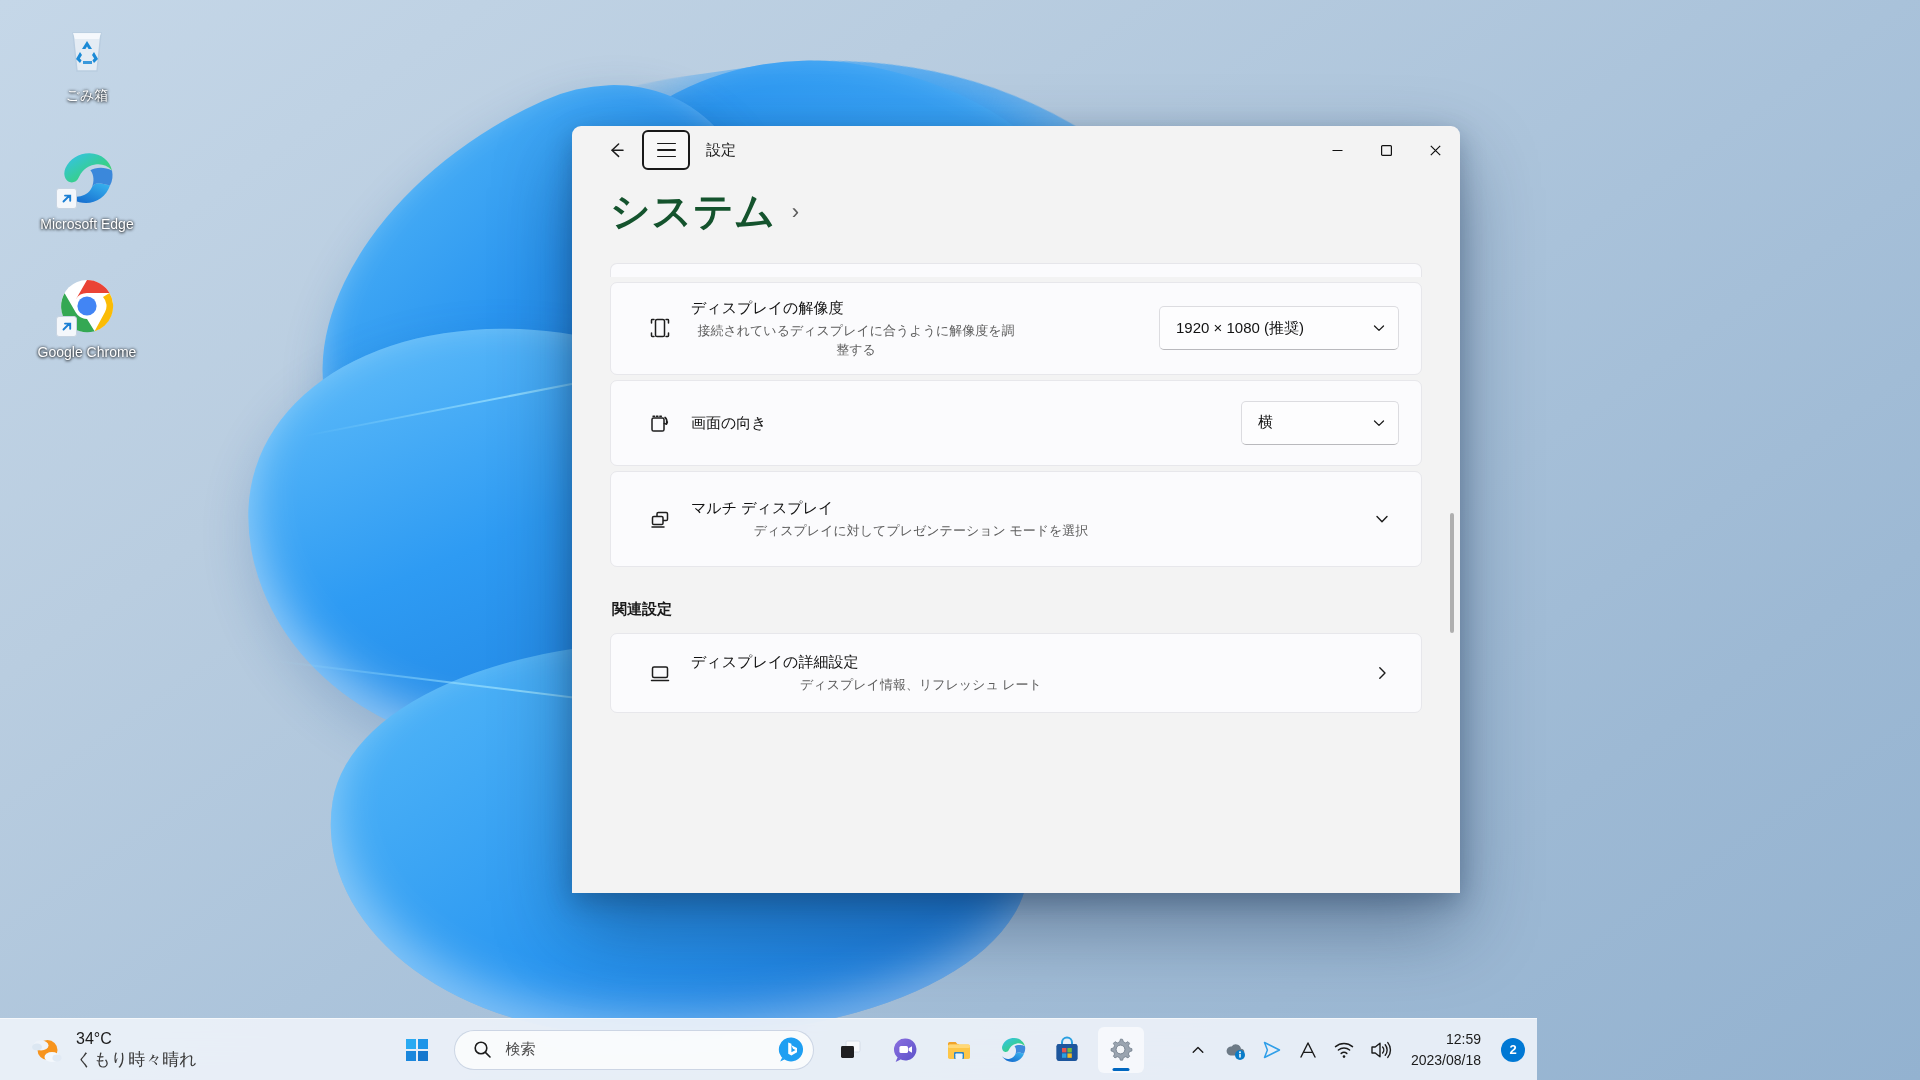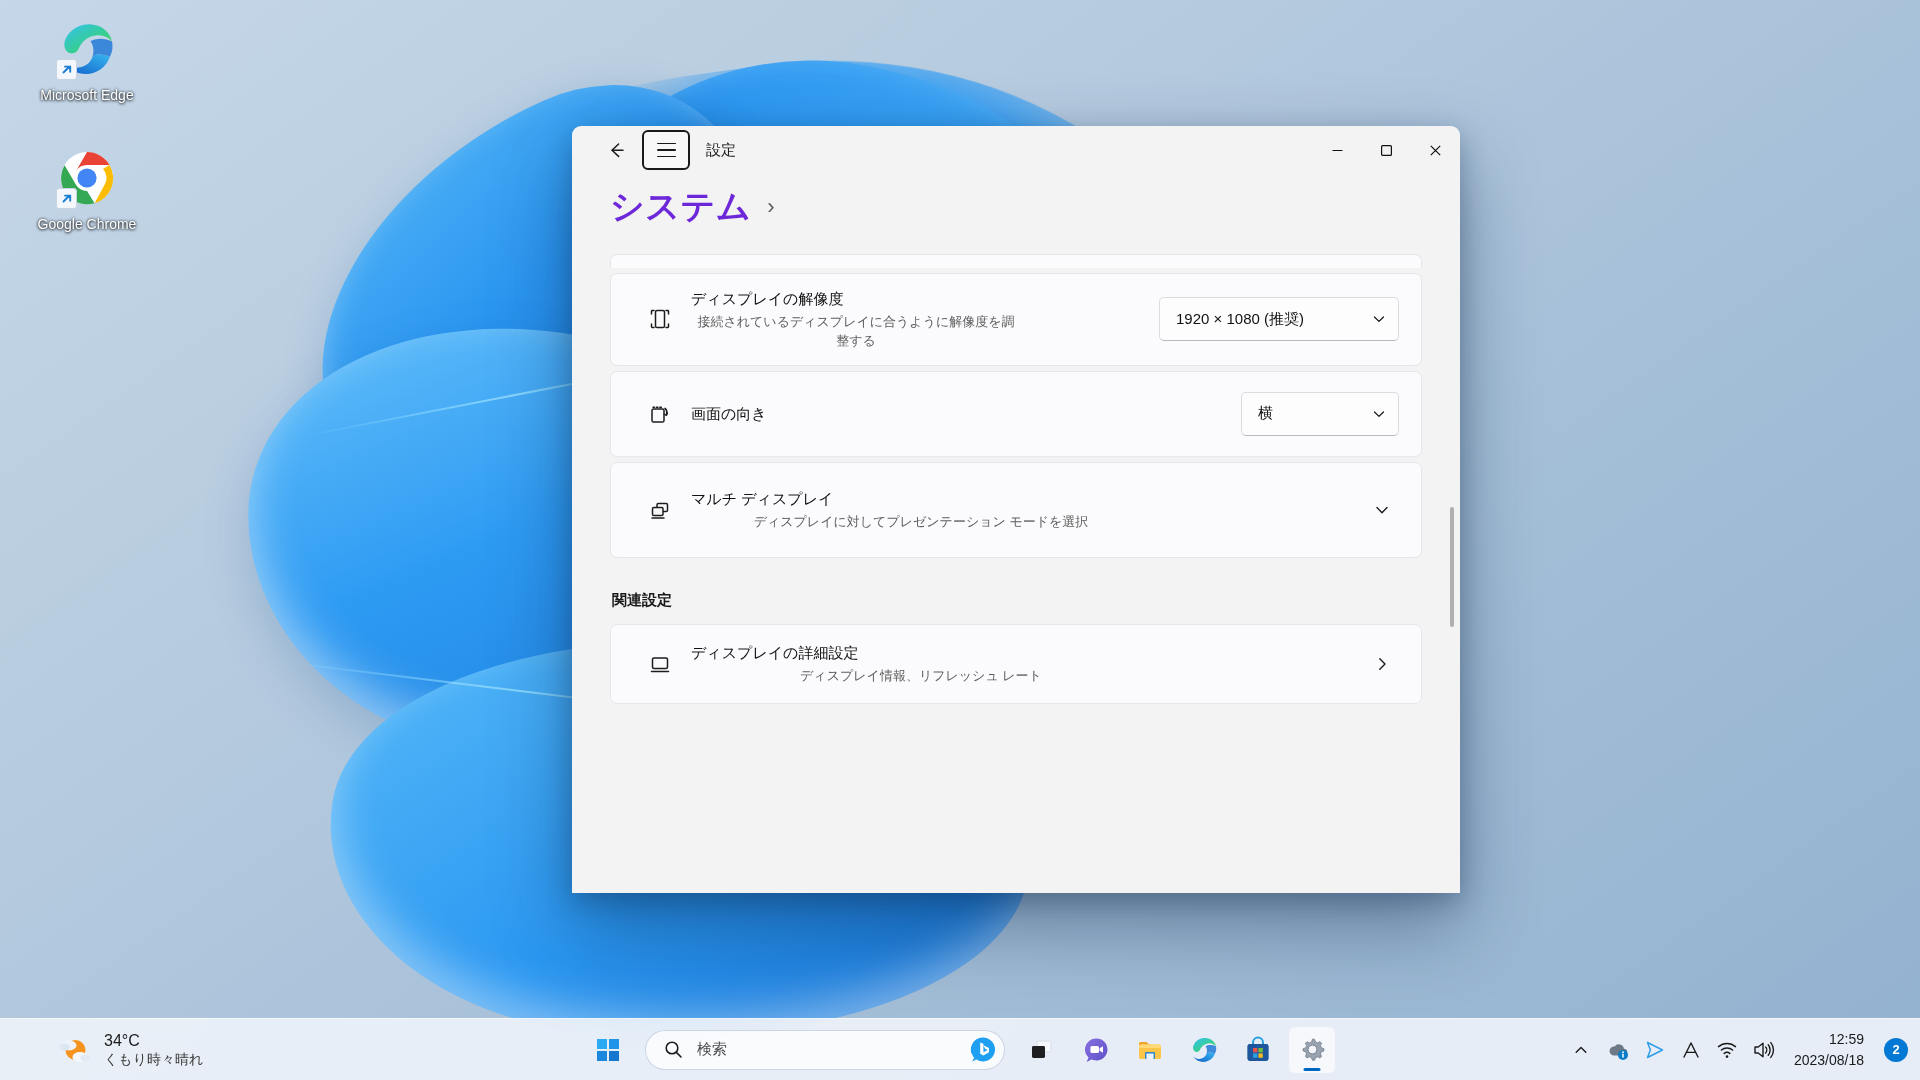--- a/index.html
+++ b/index.html
@@ -172,21 +172,21 @@
     cursor: pointer; color: #111;
   }
 
   
   #breadcrumb {
     padding: 10px 0 24px 38px;
     display: flex; align-items: center; gap: 16px;
     flex: 0 0 auto;
   }
   .crumb-sys {
-    font-size: 34px; font-weight: 600; color: #6d28d9;
+    font-size: 40px; font-weight: 600; color: #14532d;
     letter-spacing: .5px; cursor: pointer;
   }
   .crumb-sep { font-size: 22px; color: #5c5c5c; }
   .crumb-cur {
     font-size: 34px; font-weight: 700; color: #1a1a1a;
     letter-spacing: .5px;
   }
 
   
   #content {
@@ -259,36 +259,35 @@
   }
   #scroll-thumb {
     position: absolute; right: 0; top: 40%;
     width: 4px; height: 120px;
     background: rgba(0,0,0,.28); border-radius: 2px;
   }
 
   
   #taskbar {
     position: absolute; left: 0; bottom: 0;
-    width: 1920px; height: 62px;
+    width: 1537px; height: 62px;
     background: rgba(238,243,250,.90);
     backdrop-filter: blur(22px);
     border-top: 1px solid rgba(255,255,255,.55);
     display: flex; align-items: center;
     z-index: 20;
-    padding-left: 28px;
   }
   #weather {
     display: flex; align-items: center; gap: 12px;
     padding: 4px 14px; margin-left: 16px;
     border-radius: 6px; cursor: pointer;
   }
   .weather-text { line-height: 1.25; }
   .weather-temp { font-size: 16px; color: #1b1b1b; }
-  .weather-cond { font-size: 14px; color: #3a3a3a; }
+  .weather-cond { font-size: 17px; color: #3a3a3a; }
 
   #tb-center {
     position: absolute; left: 50%; transform: translateX(-50%);
     display: flex; align-items: center; gap: 8px;
   }
   .tb-btn {
     width: 46px; height: 46px;
     border-radius: 6px;
     display: flex; align-items: center; justify-content: center;
     cursor: pointer; position: relative;
@@ -351,20 +350,35 @@
   <div class="petal p4"></div>
   <div class="petal p2"></div>
   <div class="petal p5"></div>
   <div class="edge e4"></div>
   <div class="edge e1"></div>
   <div class="edge e3"></div>
   <div class="edge e2"></div>
 
   <div id="desktop-icons">
 
+    <div class="desk-icon">
+      <div class="glyph">
+        <svg width="56" height="56" viewBox="0 0 56 56">
+          <path d="M14 12 H42 L38 50 H18 Z" fill="#e8eff6" fill-opacity=".88" stroke="#b9cde0" stroke-width="1.4"></path>
+          <path d="M14 12 H42 L40 18 H16 Z" fill="#f6fafd" fill-opacity=".9"></path>
+          <g fill="#1b8ad6">
+            <path d="M28 20 l5 8 h-3.4 l-1.6-2.6 -1.6 2.6 H23 Z"></path>
+            <path d="M21 31 l-4 7 4 4 1.6-2.8 -1.8-1.6 2.2-3.6 Z"></path>
+            <path d="M35 31 l4 7 -4 4 -1.6-2.8 1.8-1.6 -2.2-3.6 Z"></path>
+            <path d="M24 40 h9 v3 h-9 z" opacity=".85"></path>
+          </g>
+        </svg>
+      </div>
+      <div class="caption">ごみ箱</div>
+    </div>
 
     <div class="desk-icon">
       <div class="glyph">
         <svg width="58" height="58" viewBox="0 0 58 58">
           <defs>
             <linearGradient id="edgeA" x1="0" y1="1" x2="1" y2="0">
               <stop offset="0" stop-color="#0f5fc8"></stop>
                 <stop offset="1" stop-color="#39b6f0"></stop>
             </linearGradient>
             <linearGradient id="edgeB" x1="0" y1="0" x2="1" y2="1">

